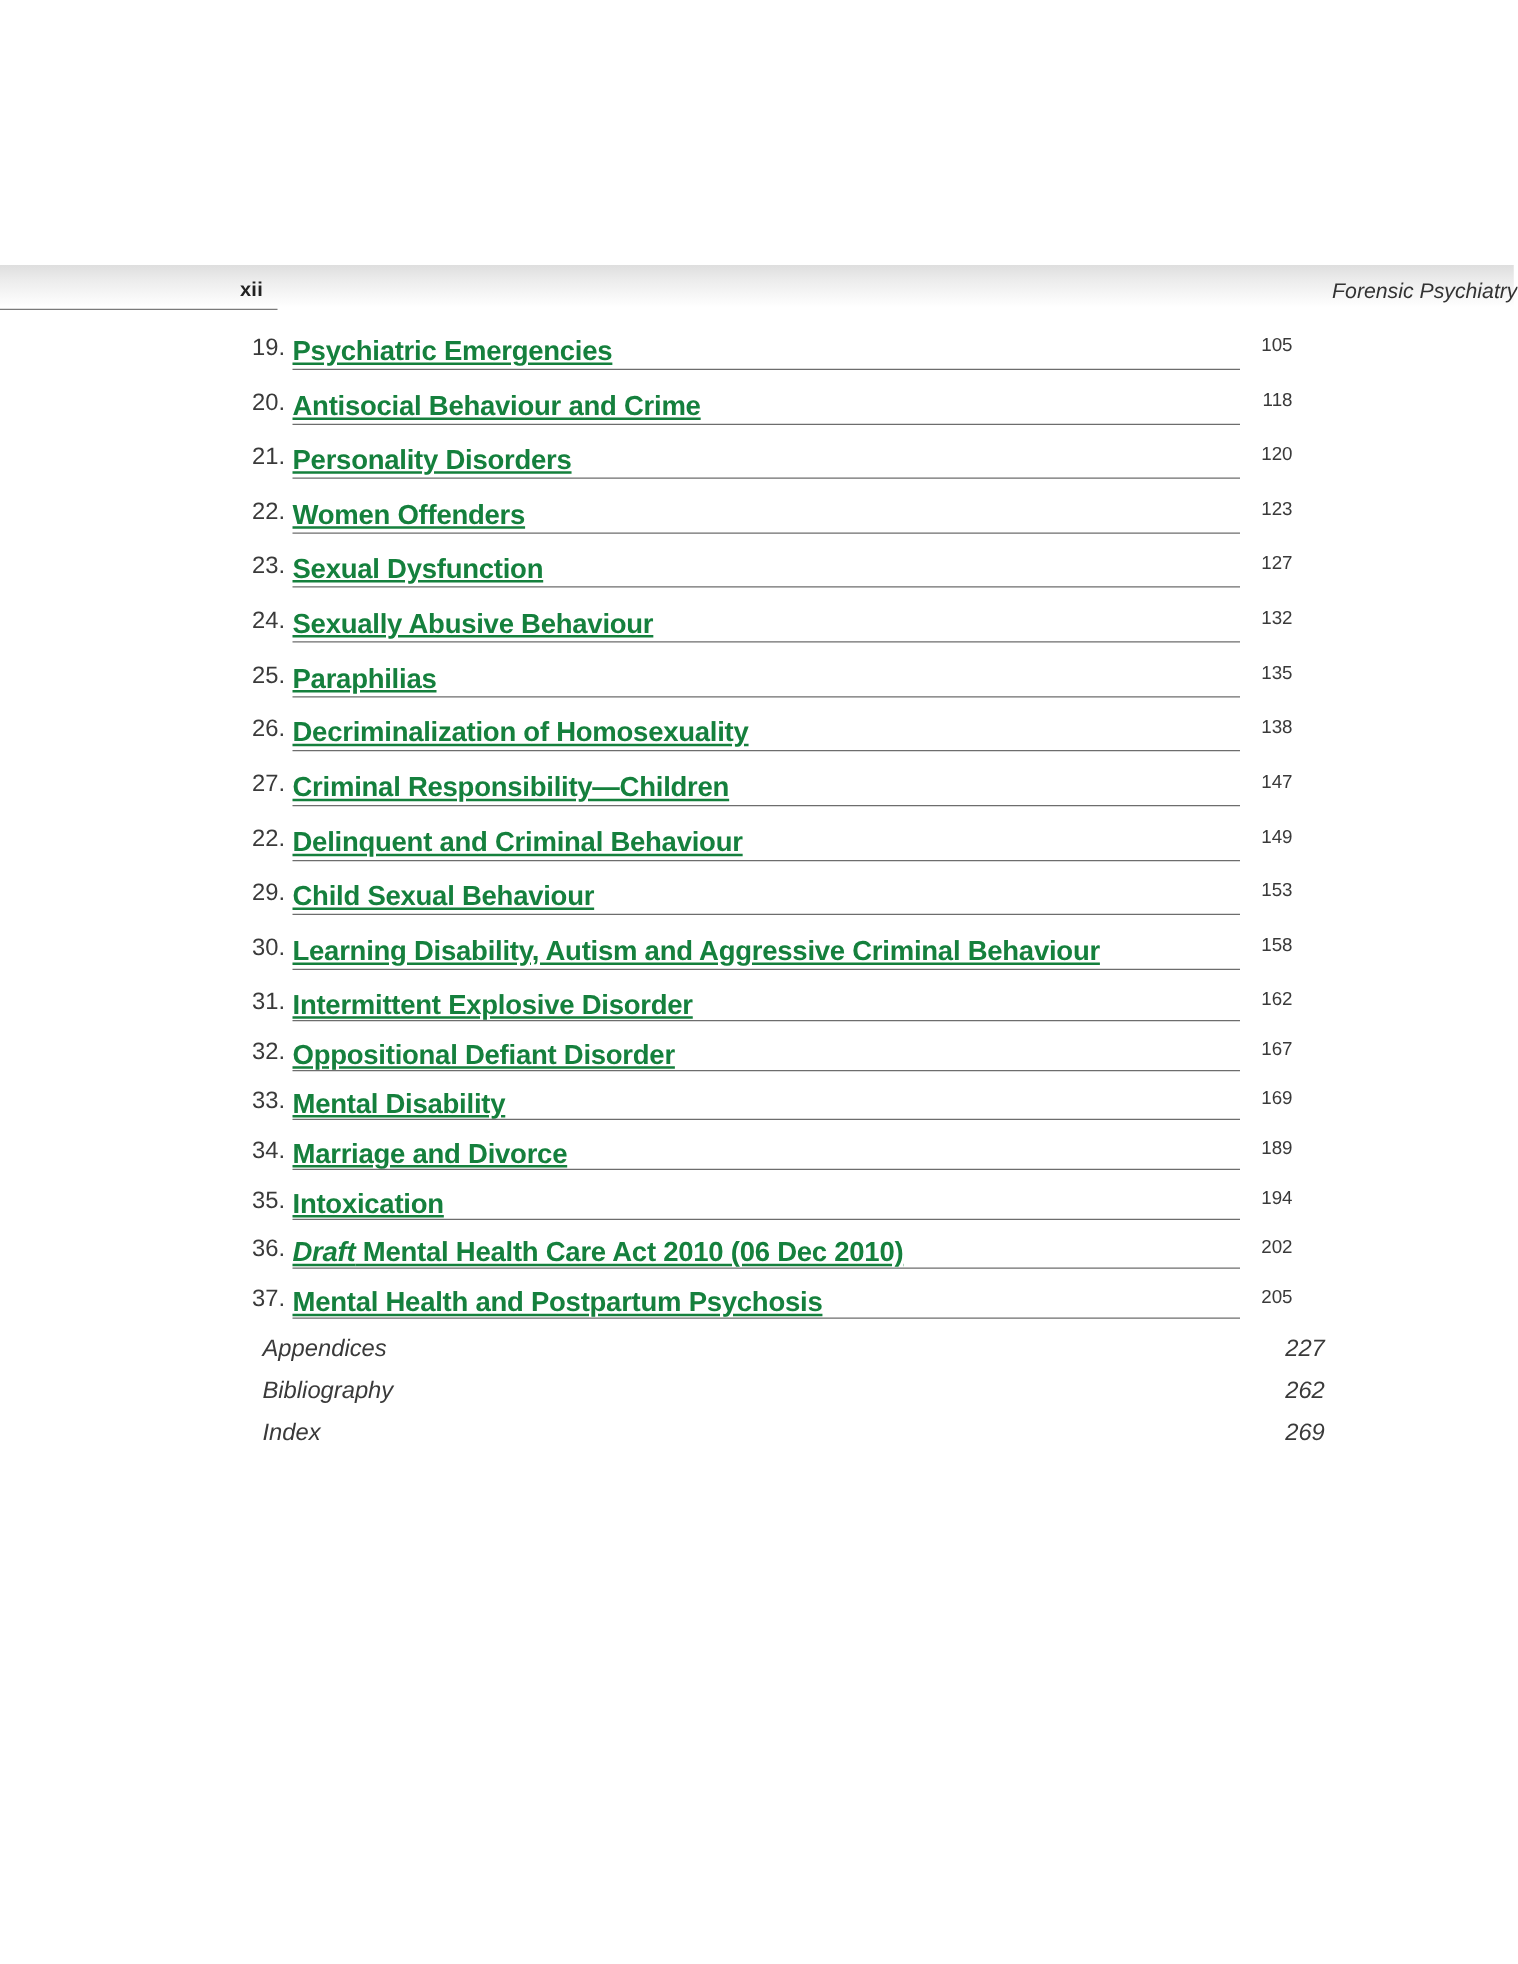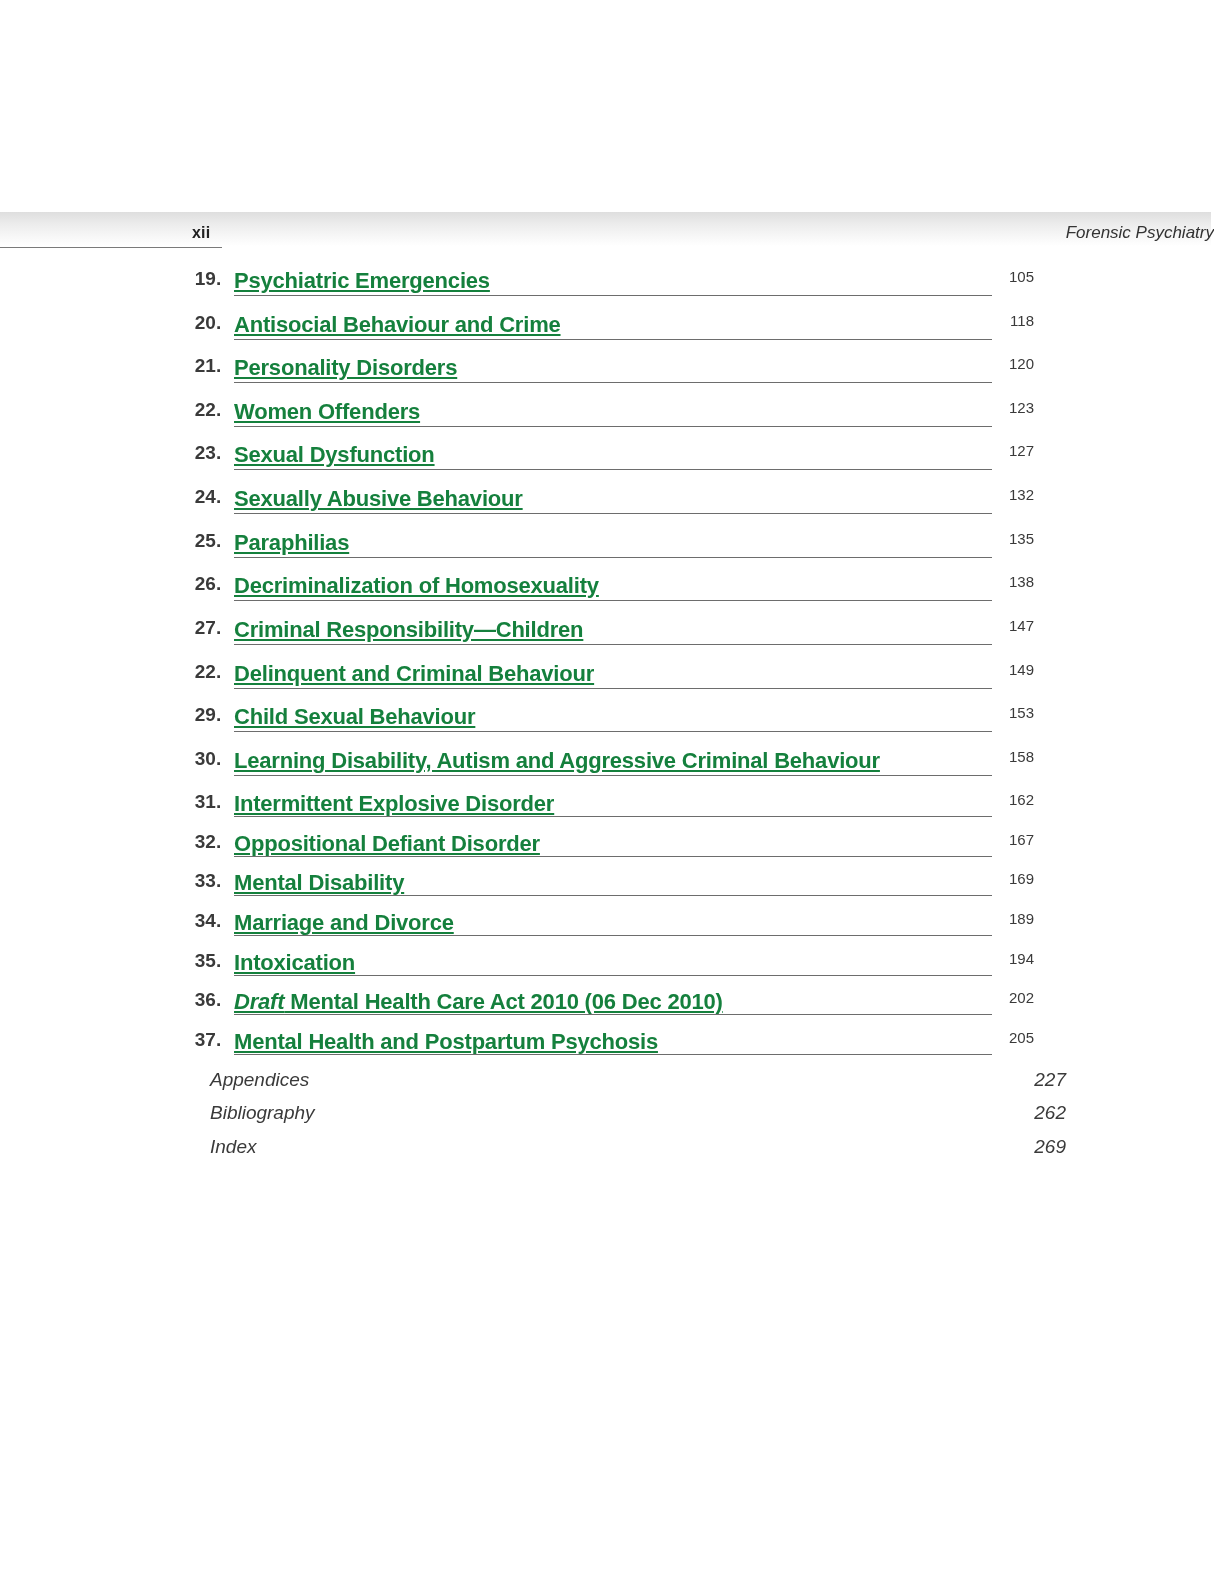--- a/index.html
+++ b/index.html
@@ -18,42 +18,42 @@
     .page-num {
       position: absolute; left: 192px; top: 224px; font-size: 16px; font-weight: bold;
       color: #222; letter-spacing: 0.2px;
     }
     .running-title {
       position: absolute; left: 0; width: 1214px; top: 223px; text-align: right;
       font-size: 17px; font-style: italic; color: #333;
     }
     .toc-row { position: absolute; left: 0; width: 1214px; height: 30px; }
     .toc-num {
-      position: absolute; left: 188px; width: 40px; text-align: center; top: 0;
-      font-size: 19px; color: #3a3a3a; font-weight: bold;
+      position: absolute; left: 188px; width: 40px; text-align: right; top: 0;
+      font-size: 19px; color: #3a3a3a; font-weight: normal;
     }
     .toc-title {
       position: absolute; left: 234px; top: 0; font-size: 22px; font-weight: bold;
       color: #15803d; white-space: nowrap; letter-spacing: -0.2px; text-decoration: underline;
     }
     .toc-title em { font-style: italic; }
     .toc-rule {
       position: absolute; left: 234px; width: 758px; height: 0; top: 27px;
       border-top: 1.5px solid #6d6d6d;
     }
     .toc-page {
       position: absolute; left: 990px; width: 44px; text-align: right; top: 0;
       font-size: 15px; color: #3a3a3a;
     }
     .back-row { position: absolute; left: 0; width: 1214px; height: 26px; margin-left: 32px; }
     .back-title {
       position: absolute; left: 178px; top: 0; font-size: 19px; font-style: italic; color: #3a3a3a;
     }
     .back-page {
-      position: absolute; left: 990px; width: 44px; text-align: right; top: 0;
+      position: absolute; left: 990px; width: 44px; text-align: center; top: 0;
       font-size: 19px; font-style: italic; color: #3a3a3a;
     }
   </style>
 </head>
 <body>
 
 <div class="header-band"></div>
 <div class="header-rule"></div>
 <div class="page-num">xii</div>
 <div class="running-title">Forensic Psychiatry</div>

